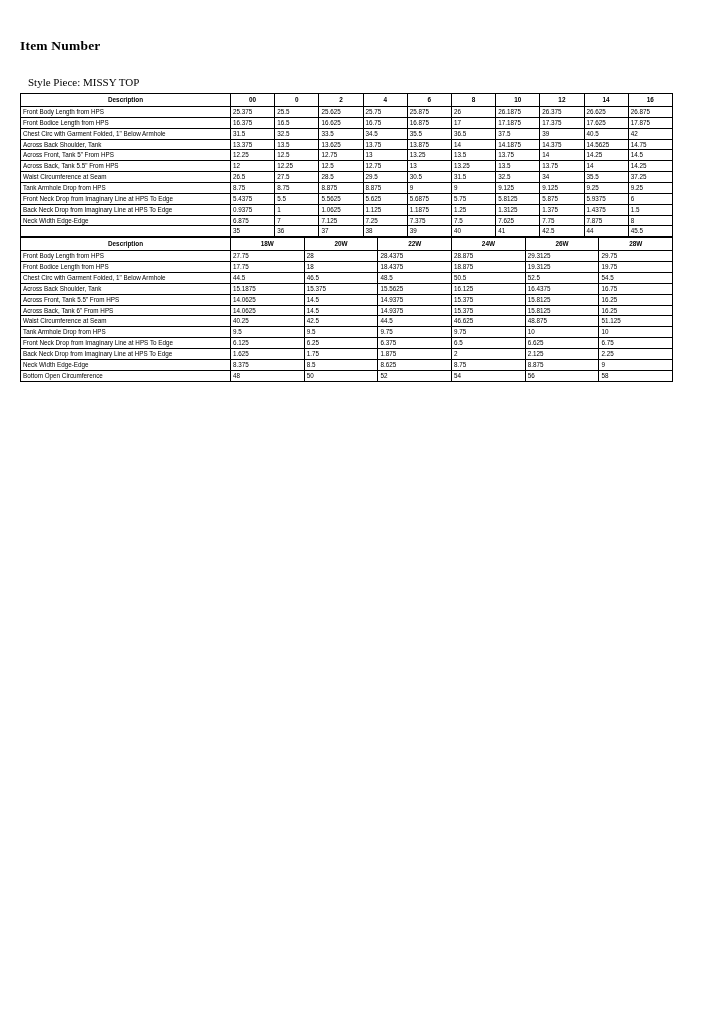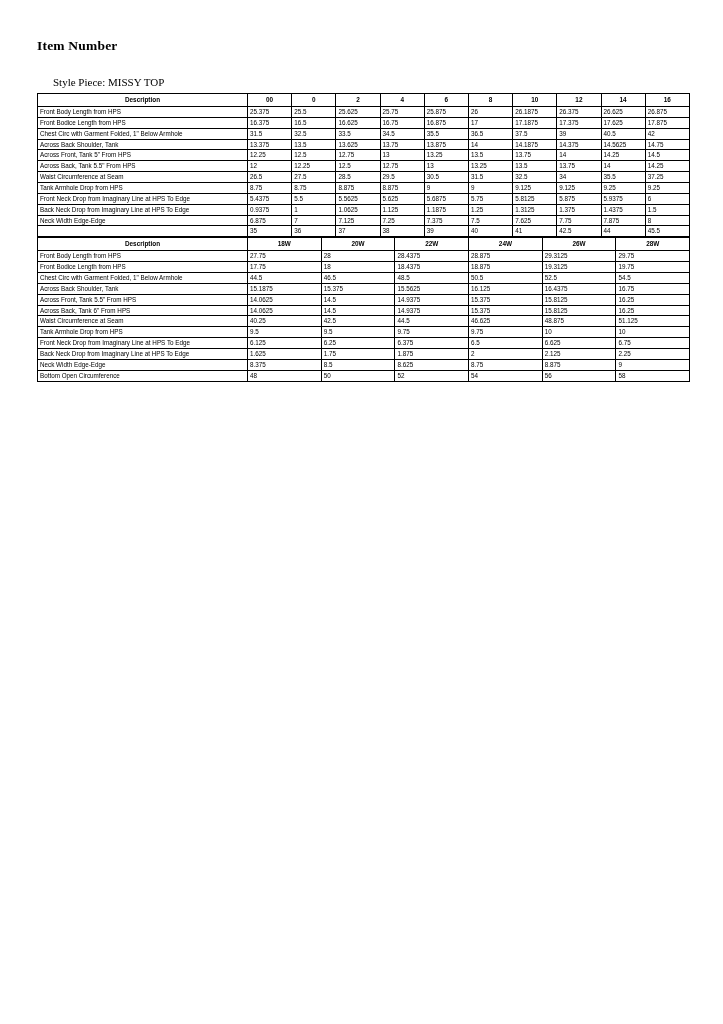--- a/index.html
+++ b/index.html
@@ -14,33 +14,33 @@
     font-family: "Liberation Serif", serif;
     color: #000000;
     position: relative;
     overflow: hidden;
   }
   .page {
     position: absolute;
     top: 0; left: 0;
     width: 723px;
     height: 840px;
-    padding: 32px 37px;
+    padding: 32px 20px;
   }
   .doc-title {
     font-family: "Liberation Serif", serif;
     font-weight: bold;
     font-size: 13.5px;
     letter-spacing: 0.2px;
     margin: 6px 0 0 0;
   }
   .style-piece {
     font-family: "Liberation Serif", serif;
     font-size: 11px;
-    margin: 22px 0 5px 16px;
+    margin: 22px 0 5px 8px;
   }
   table.spec {
     border-collapse: collapse;
     width: 652px;
     table-layout: fixed;
     font-size: 6.3px;
     font-family: "Liberation Sans", sans-serif;
   }
   table.spec td, table.spec th {
     border: 0.8px solid #000000;

